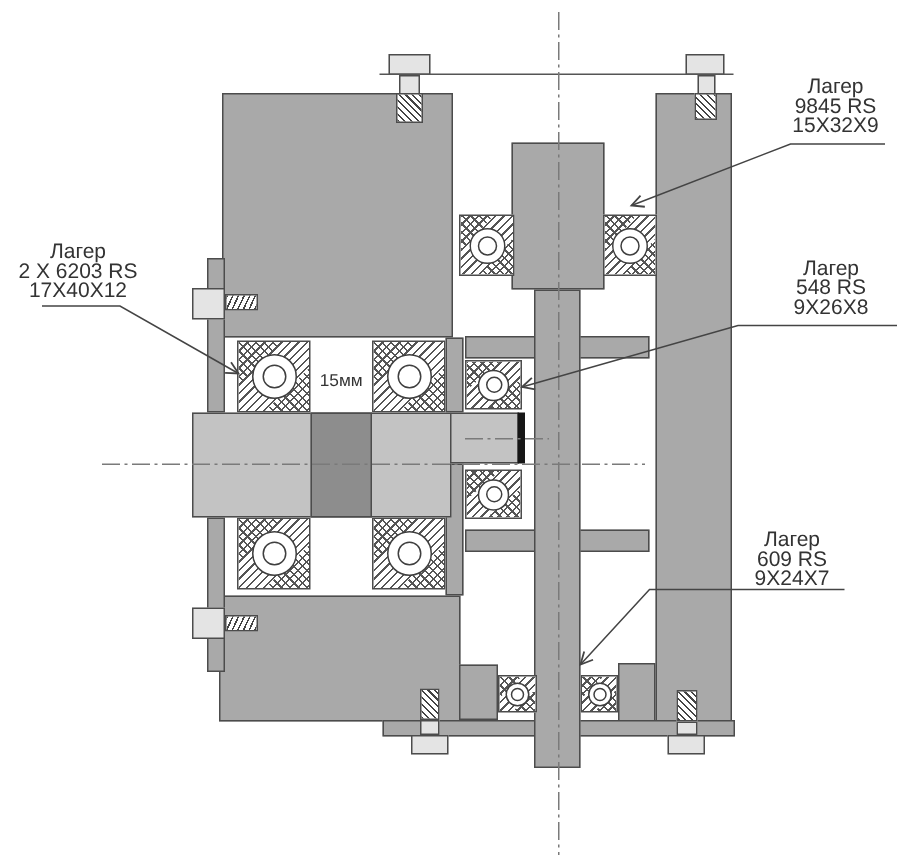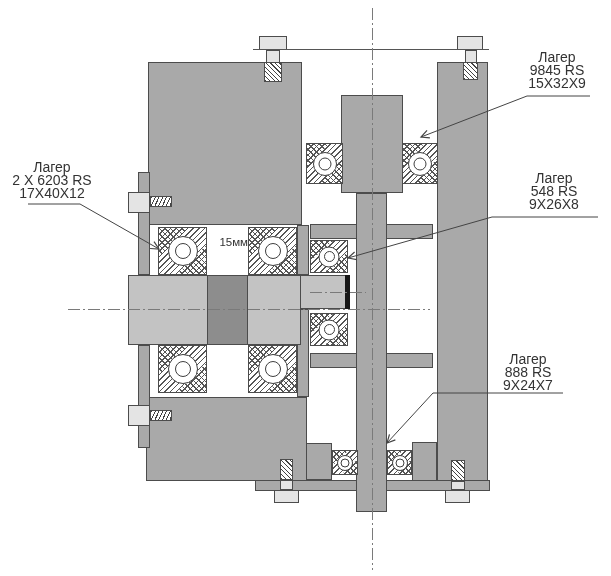--- a/index.html
+++ b/index.html
@@ -196,18 +196,18 @@
     <span>9845 RS</span>
     <span>15X32X9</span>
   </div>
   <div class="label" style="left:518px;top:172px;width:72px;">
     <span>Лагер</span>
     <span>548 RS</span>
     <span>9X26X8</span>
   </div>
   <div class="label" style="left:495px;top:353px;width:66px;">
     <span>Лагер</span>
-    <span>888 RS</span>
+    <span>609 RS</span>
     <span>9X24X7</span>
   </div>
-  <div class="dim" style="left:207px;top:236px;width:41px;text-align:right;">15мм</div>
+  <div class="dim" style="left:207px;top:248px;width:41px;">15мм</div>
 
 </div>
 
 </body></html>

